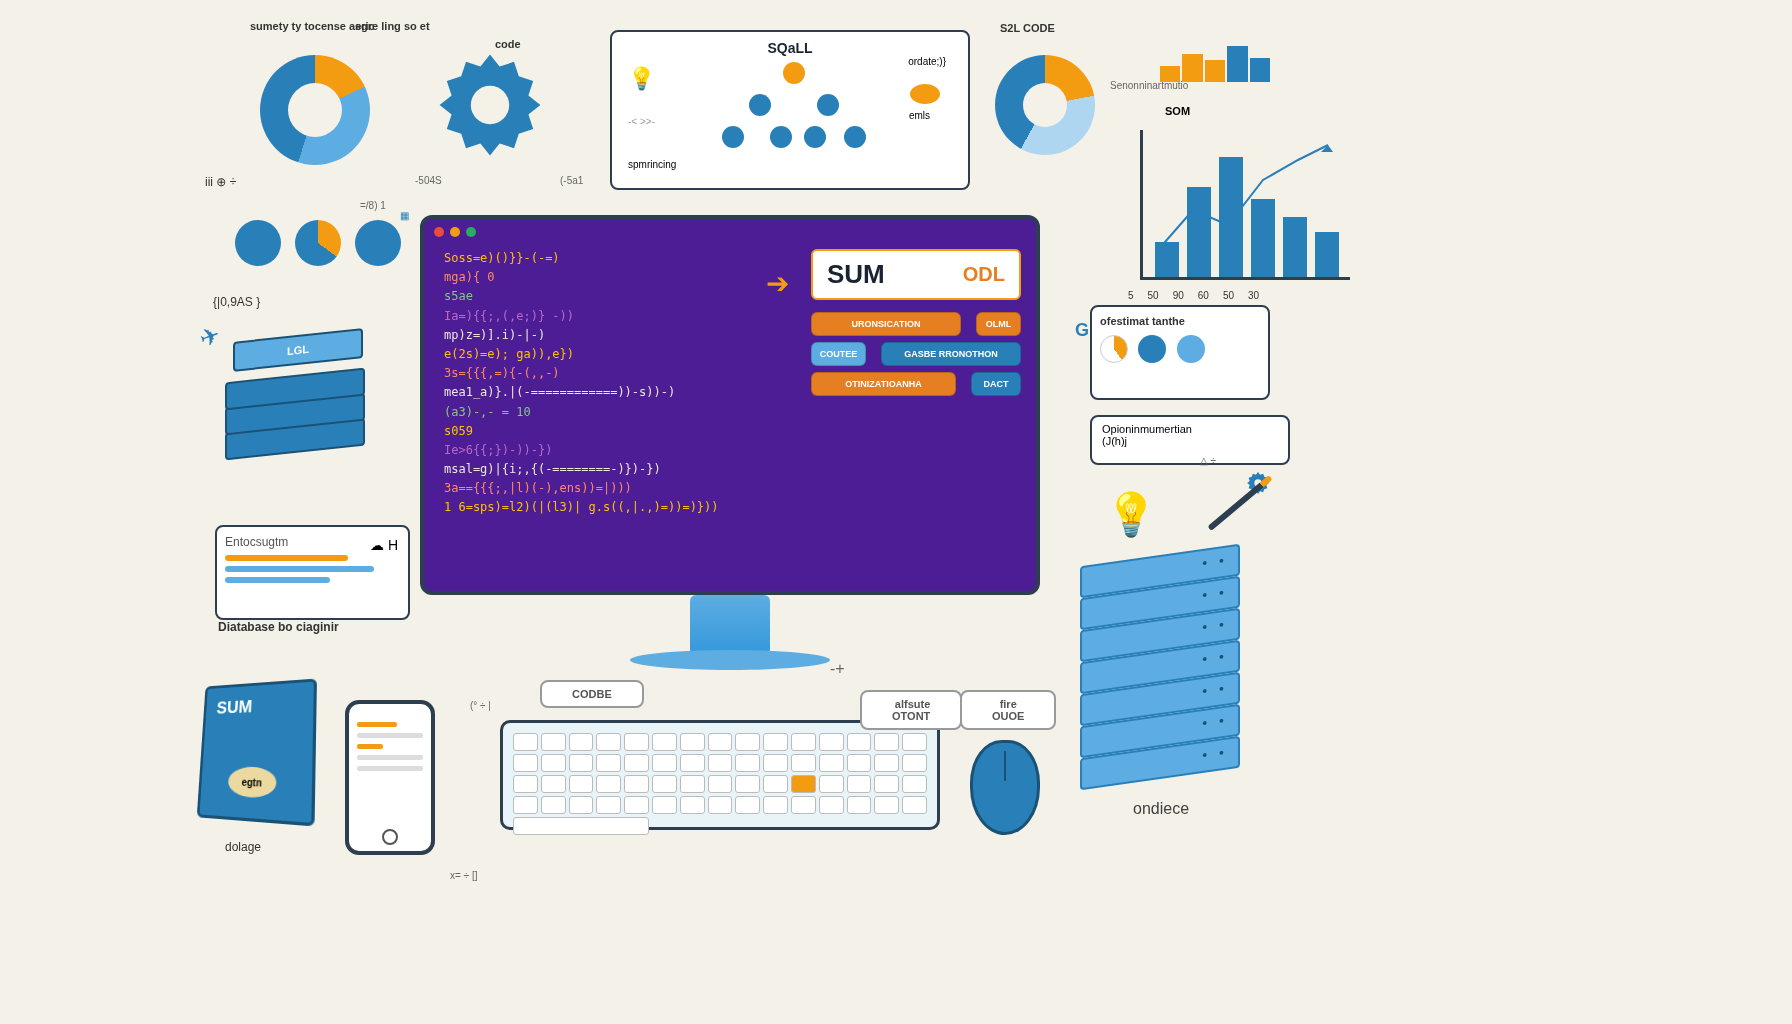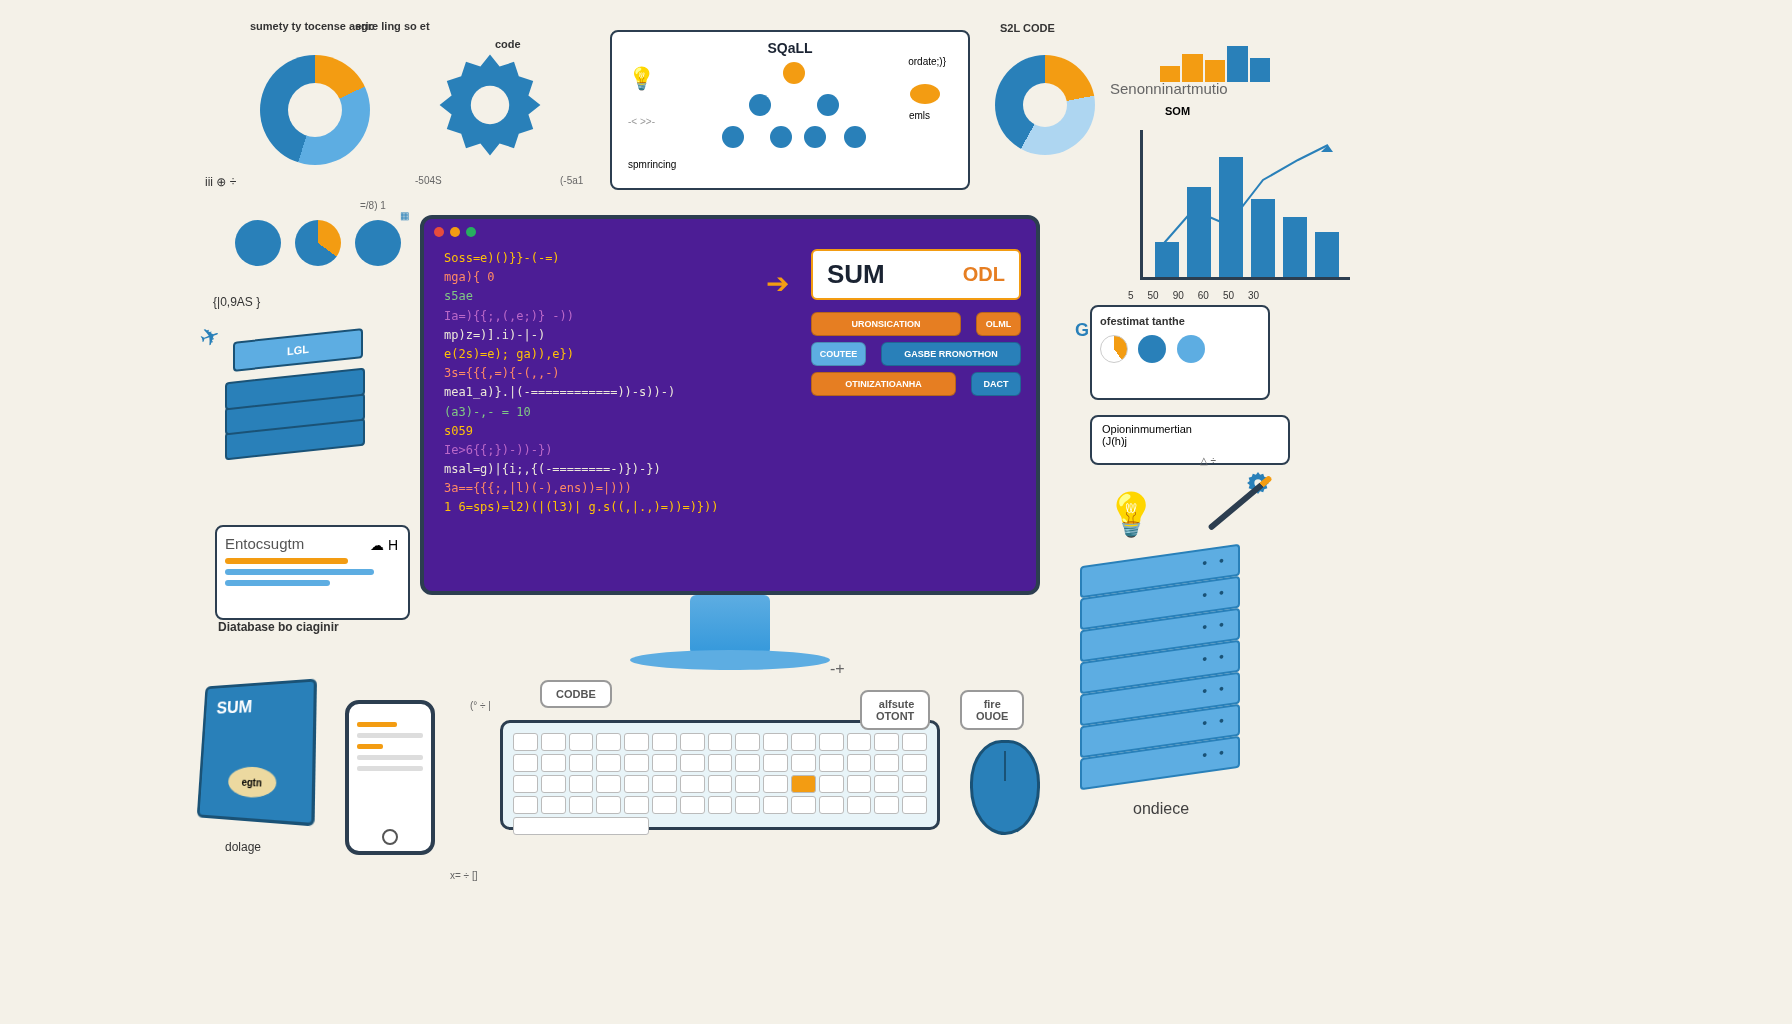--- a/index.html
+++ b/index.html
@@ -68,35 +68,35 @@
 .chart-title{left:1165px;top:105px;font-size:11px;font-weight:600}
 .trendline{position:absolute;left:10px;top:10px;width:180px;height:120px}
 
 
 .book-stack{left:225px;top:355px;width:150px;height:130px}
 .book{position:absolute;width:140px;height:28px;background:#2980b9;border:2px solid #1a5276;border-radius:4px;transform:skewY(-6deg)}
 .book-top{position:absolute;top:-20px;left:8px;width:130px;height:30px;background:#5dade2;border:2px solid #1a5276;border-radius:4px;transform:skewY(-6deg);display:flex;align-items:center;justify-content:center;font-size:11px;font-weight:700;color:#fff}
 
 
 .small-card{left:215px;top:525px;width:195px;height:95px}
-.small-card .t{font-size:15px;color:#555;margin-bottom:6px}
+.small-card .t{font-size:12px;color:#555;margin-bottom:6px}
 .mini-line{height:6px;background:#5dade2;border-radius:3px;margin:5px 0}
 .db-label{left:218px;top:620px;font-size:12px;font-weight:600;color:#333}
 
 .sum-book{left:195px;top:680px;width:120px;height:140px;background:#2980b9;border:3px solid #1a5276;border-radius:6px;transform:perspective(300px) rotateY(-18deg) rotateX(8deg)}
 .sum-book .txt{color:#fff;font-weight:700;padding:12px;font-size:18px}
 .sum-book .dot-lbl{position:absolute;bottom:20px;left:30px;background:#ecd9a0;border-radius:50%;width:50px;height:30px;display:flex;align-items:center;justify-content:center;font-size:10px;font-weight:600}
 .dolage{left:225px;top:840px;font-size:12px;color:#333}
 
 .phone{left:345px;top:700px;width:90px;height:155px;background:#fff;border:4px solid #2c3e50;border-radius:14px;padding:12px 8px}
 .phone-line{height:5px;background:#ddd;margin:6px 0;border-radius:2px}
 .phone-line.a{background:#f39c12;width:60%}
 .phone-home{position:absolute;bottom:6px;left:50%;transform:translateX(-50%);width:16px;height:16px;border:2px solid #555;border-radius:50%}
 
-.code-pill{padding:6px 14px;background:#fff;border:2px solid #999;border-radius:8px;font-size:11px;font-weight:600;color:#555}
+.code-pill{padding:6px 30px;background:#fff;border:2px solid #999;border-radius:8px;font-size:11px;font-weight:600;color:#555}
 .pill1{left:540px;top:680px}.pill2{left:860px;top:690px}.pill3{left:960px;top:690px}
 
 
 .right-card{left:1090px;top:305px;width:180px;height:95px}
 .right-card .t{font-size:11px;font-weight:600;color:#333;margin-bottom:8px}
 .rc-circle{display:inline-block;width:28px;height:28px;border-radius:50%;margin-right:6px}
 .right-card2{left:1090px;top:415px;width:200px;height:50px;font-size:11px;padding:6px 10px}
 
 .bulb{left:1105px;top:490px;font-size:42px;color:#f39c12}
 .server-stack{left:1080px;top:555px;width:170px;height:230px}
@@ -150,21 +150,21 @@
     <div style="position:absolute;left:8px;top:10px;font-size:22px;color:#f39c12">💡</div>
     <div style="position:absolute;right:14px;top:0;font-size:10px">ordate;)}</div>
     <div style="position:absolute;right:20px;top:28px;width:30px;height:20px;background:#f39c12;border-radius:50%"></div>
     <div style="position:absolute;left:8px;bottom:6px;font-size:10px">spmrincing</div>
     <div style="position:absolute;right:30px;top:54px;font-size:10px">emls</div>
     <div style="position:absolute;left:8px;top:60px;font-size:10px;color:#999">-&lt; &gt;&gt;-</div>
   </div>
 </div>
 
 <div class="abs donut donut2"></div>
-<div class="abs tiny-txt" style="left:1110px;top:80px;font-size:15px">Senonninartmutio</div>
+<div class="abs tiny-txt" style="left:1110px;top:80px;font-size:10px">Senonninartmutio</div>
 
 <div class="abs chart-title">SOM</div>
 <div class="abs barchart">
   <svg class="trendline" viewBox="0 0 180 120">
       <polyline points="5,110 40,70 75,85 110,40 145,20 175,5" fill="none" stroke="#2980b9" stroke-width="2"></polyline>
       <polygon points="175,5 168,12 180,12" fill="#2980b9"></polygon>
     </svg>
   <div class="bar" style="left:12px;height:35px"></div>
   <div class="bar" style="left:44px;height:90px"></div>
   <div class="bar" style="left:76px;height:120px"></div>

